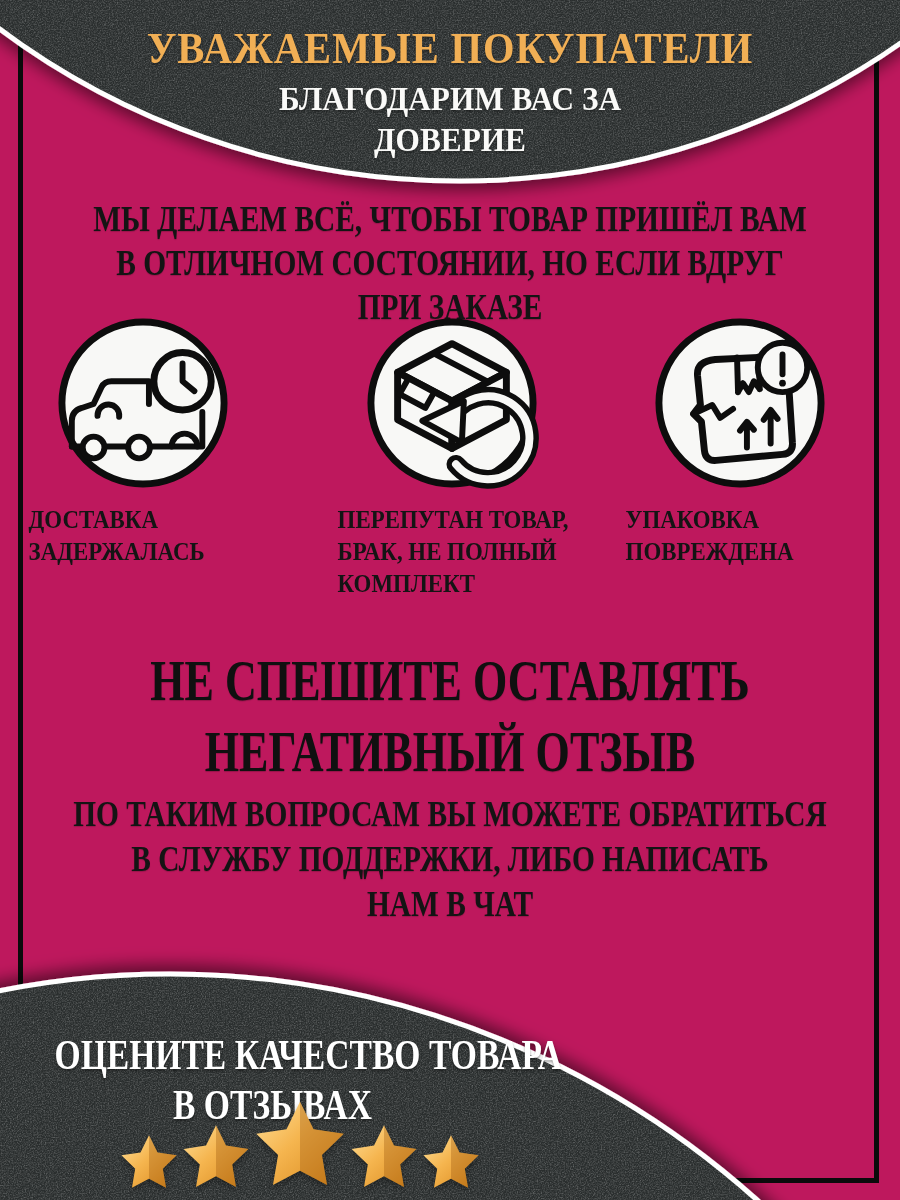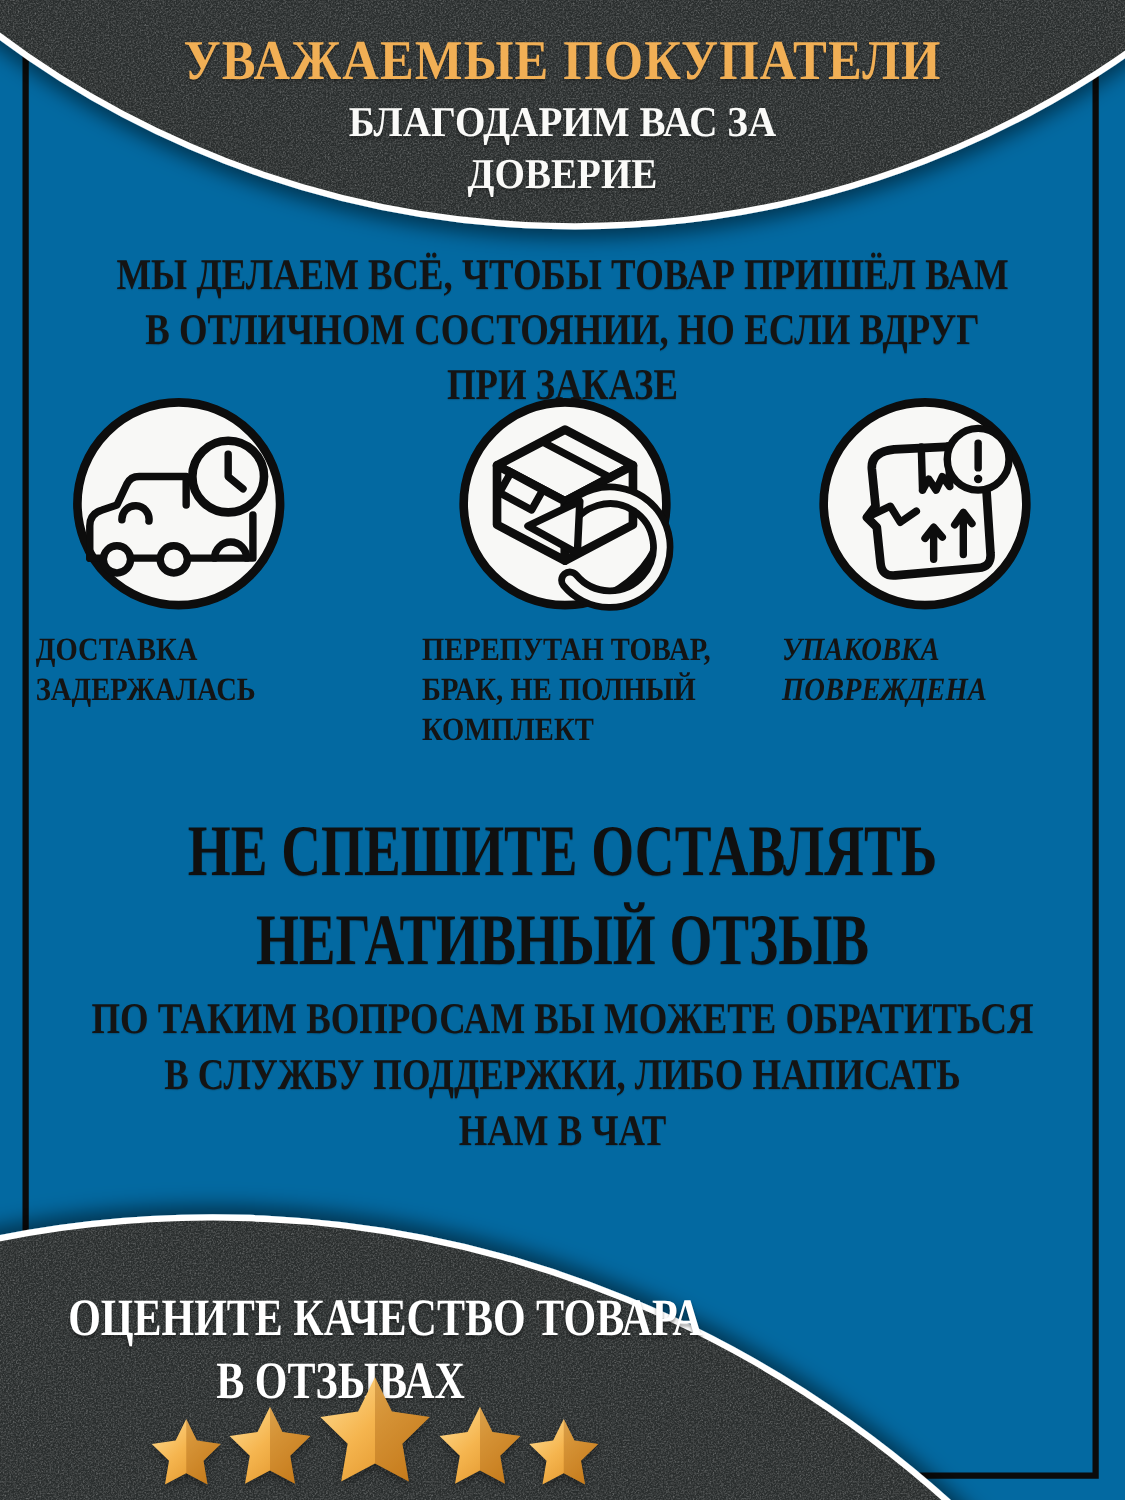--- a/index.html
+++ b/index.html
@@ -1,36 +1,36 @@
 <!DOCTYPE html>
 <html><head>
 <meta charset="utf-8">
 <style>
   html,body{margin:0;padding:0;background:#d2d1cf;}
-  .canvas{position:relative;width:900px;height:1200px;overflow:hidden;background:#0369a1;
+  .canvas{position:relative;width:900px;height:1200px;overflow:hidden;background:#be185d;
           font-family:"Liberation Serif", serif;font-weight:700;}
   .layer{position:absolute;left:0;top:0;width:900px;height:1200px;}
   .frame{position:absolute;left:18px;top:30px;width:861px;height:1153px;z-index:1;
          border:5px solid #0B0B0B;box-sizing:border-box;}
   .z2{z-index:2;}
   .txt{position:absolute;left:0;width:900px;text-align:center;z-index:3;}
   .line{white-space:nowrap;}
   .header-title{top:22px;font-size:45px;color:#F1AF55;transform:scaleX(0.90);letter-spacing:1px;
                 text-shadow:0 2px 3px rgba(0,0,0,0.35);}
   .header-sub{top:78px;font-size:34px;line-height:41px;color:#FAFAF8;transform:scaleX(0.92);
               text-shadow:0 2px 3px rgba(0,0,0,0.35);}
   .intro{top:198px;font-size:35px;line-height:44px;color:#141414;transform:scaleX(0.84);
          text-shadow:0 1px 1px rgba(0,0,0,0.18);}
   .headline{top:645px;font-size:58px;line-height:71px;color:#101010;transform:scaleX(0.76);
             text-shadow:0 1px 1px rgba(0,0,0,0.2);}
   .support{top:792px;font-size:35px;line-height:45px;color:#141414;transform:scaleX(0.84);
            text-shadow:0 1px 1px rgba(0,0,0,0.18);}
   .issues{position:absolute;top:316px;left:0;width:900px;z-index:3;}
   .issue{position:absolute;width:260px;text-align:left;}
-  .issue-1{left:13px;} .issue-2{left:322px;} .issue-3{left:610px;font-style:italic;}
+  .issue-1{left:13px;} .issue-2{left:322px;} .issue-3{left:610px;}
   .icon-wrap{width:174px;height:174px;margin:0 auto;}
   .icon-wrap svg{width:174px;height:174px;display:block;}
   .issue-label{margin-top:14px;font-size:26px;line-height:32px;color:#141414;transform:scaleX(0.88);}
   .footer-text{position:absolute;top:1030px;left:0;width:545px;text-align:center;z-index:3;
                color:#FFFFFF;font-size:42px;line-height:50px;transform:scaleX(0.80);
                text-shadow:0 2px 3px rgba(0,0,0,0.4);}
   .stars{position:absolute;top:1096px;left:110px;width:380px;height:96px;z-index:3;
          display:flex;align-items:flex-end;justify-content:center;gap:4px;}
   .star-s svg{width:58px;height:58px;} .star-m svg{width:68px;height:68px;} .star-l svg{width:92px;height:92px;}
   .star{display:block;line-height:0;filter:drop-shadow(0 3px 3px rgba(0,0,0,0.35));}

